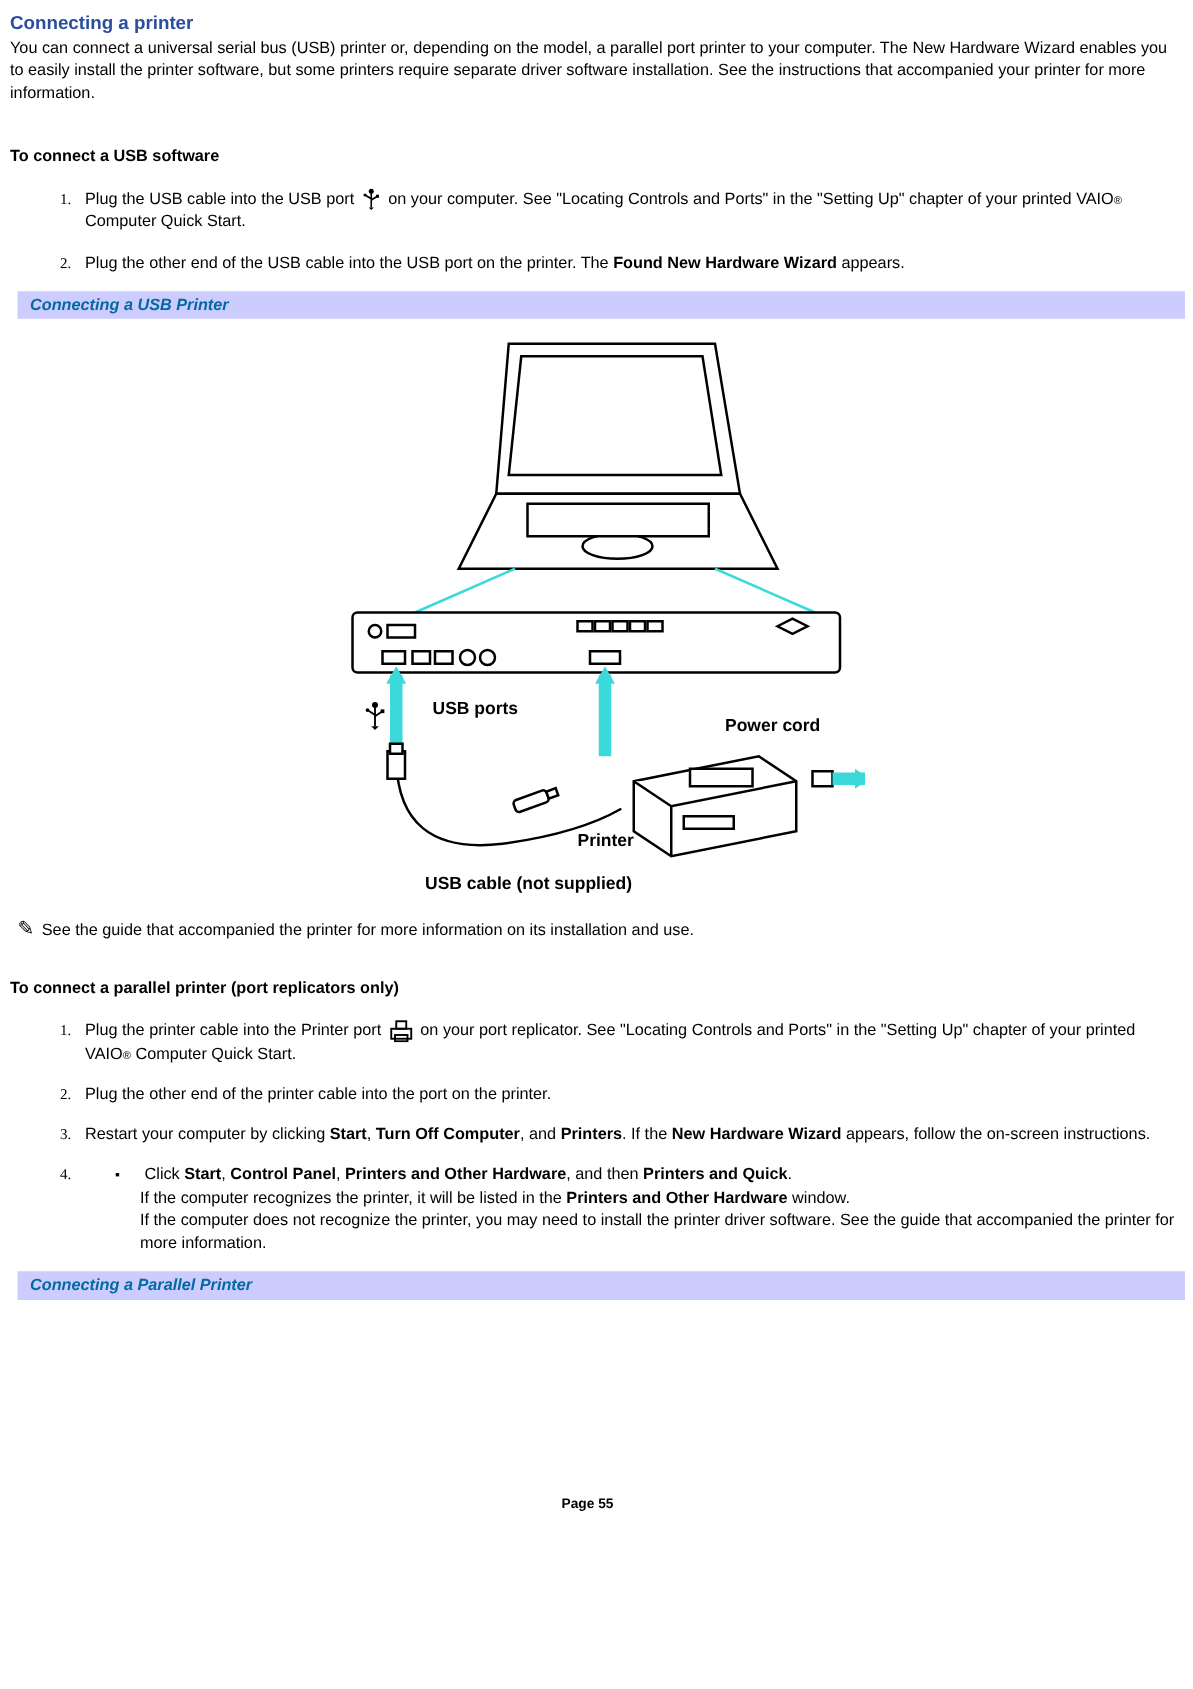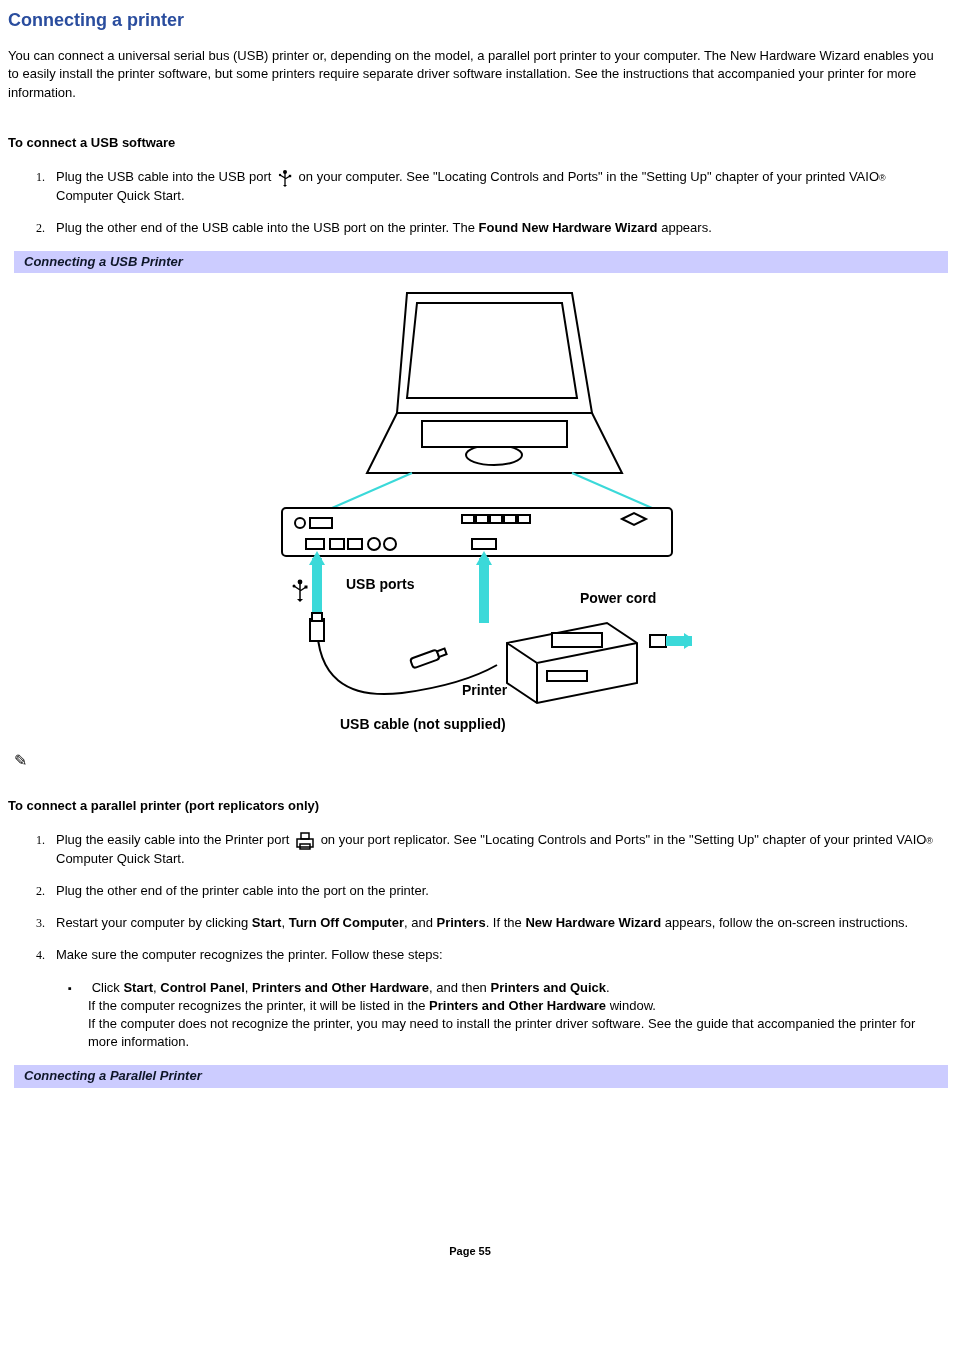--- a/index.html
+++ b/index.html
@@ -8,58 +8,58 @@
       color: #000000;
       margin: 0;
       padding: 8px;
       width: 954px;
       box-sizing: border-box;
       line-height: 1.4;
     }
     .section-title {
       color: #2a4d9e;
       font-weight: bold;
-      font-size: 18px;
-      margin-bottom: 14px;
+      font-size: 15px;
     }
     .intro-para {
       margin-bottom: 32px;
     }
     .subsection-title {
       font-weight: bold;
       font-size: 13px;
       margin-bottom: 16px;
     }
     ol {
       margin: 0 0 10px 0;
       padding-left: 40px;
     }
     ol li {
       padding-left: 8px;
       margin-bottom: 14px;
+      margin-left: 12px;
     }
     ol li::marker {
       font-family: Georgia, 'Times New Roman', serif;
       font-size: 12px;
     }
     ul.inner {
       list-style: none;
       margin: 0;
       padding-left: 24px;
     }
     ul.inner li::before {
       content: "▪";
       display: inline-block;
       width: 20px;
       margin-left: -20px;
       font-size: 11px;
     }
     .caption-bar {
       background: #ccccff;
-      color: #0f172a;
+      color: #0369a1;
       font-style: italic;
       font-weight: bold;
       font-size: 13px;
       padding: 2px 10px;
       margin: 0 0 0 6px;
       width: 934px;
       box-sizing: border-box;
     }
     .figure-area {
       height: 470px;
@@ -209,38 +209,38 @@
     </svg>
     <div class="fig-label" style="left:84px; top:292px;">USB ports</div>
     <div class="fig-label" style="left:318px; top:306px;text-align:right;">Power cord</div>
     <div class="fig-label" style="left:200px; top:398px;">Printer</div>
     <div class="fig-label" style="left:78px; top:432px;">USB cable (not supplied)</div>
   </div>
 </div>
 
 <div class="note-line">
   <span class="pencil-icon">✎</span>
+  <span>See the guide that accompanied the printer for more information on its installation and use.</span>
 </div>
 
 <div class="subsection-title">To connect a parallel printer (port replicators only)</div>
 
 <ol>
   <li>
-    <span>Plug the easily cable into the Printer port </span><span class="inline-icon"><svg width="20" height="18" viewBox="0 0 20 18">
+    <span>Plug the printer cable into the Printer port </span><span class="inline-icon"><svg width="20" height="18" viewBox="0 0 20 18">
           <rect x="6" y="1" width="8" height="6" fill="none" stroke="#000" stroke-width="1.5"></rect>
           <rect x="2" y="7" width="16" height="8" fill="none" stroke="#000" stroke-width="1.5"></rect>
           <rect x="5" y="12" width="10" height="5" fill="none" stroke="#000" stroke-width="1.5"></rect>
         </svg></span><span> on your port replicator. See "Locating Controls and Ports" in the "Setting Up" chapter of your printed VAIO</span><span class="reg">®</span><span> Computer Quick Start.</span>
   </li>
   <li>Plug the other end of the printer cable into the port on the printer.</li>
   <li>
     <span>Restart your computer by clicking </span><b>Start</b><span>, </span><b>Turn Off Computer</b><span>, and </span><b>Printers</b><span>. If the </span><b>New Hardware Wizard</b><span> appears, follow the on-screen instructions.</span>
   </li>
   <li>
-    <span>Make sure the computer recognizes the printer. Follow these steps:</span>
     <ul class="inner" style="margin-top:14px;">
       <li>
         <span>Click </span><b>Start</b><span>, </span><b>Control Panel</b><span>, </span><b>Printers and Other Hardware</b><span>, and then </span><b>Printers and Quick</b><span>.</span><br>
         <span>If the computer recognizes the printer, it will be listed in the </span><b>Printers and Other Hardware</b><span> window.</span><br>
         <span>If the computer does not recognize the printer, you may need to install the printer driver software. See the guide that accompanied the printer for more information.</span>
       </li>
     </ul>
   </li>
 </ol>
 

